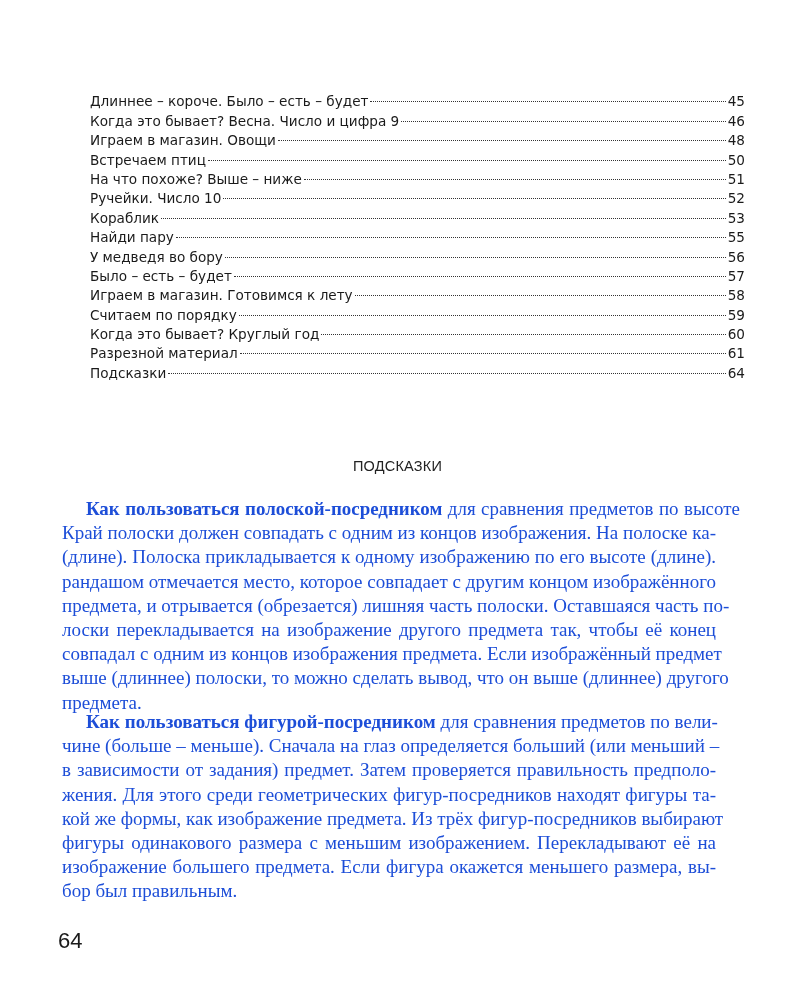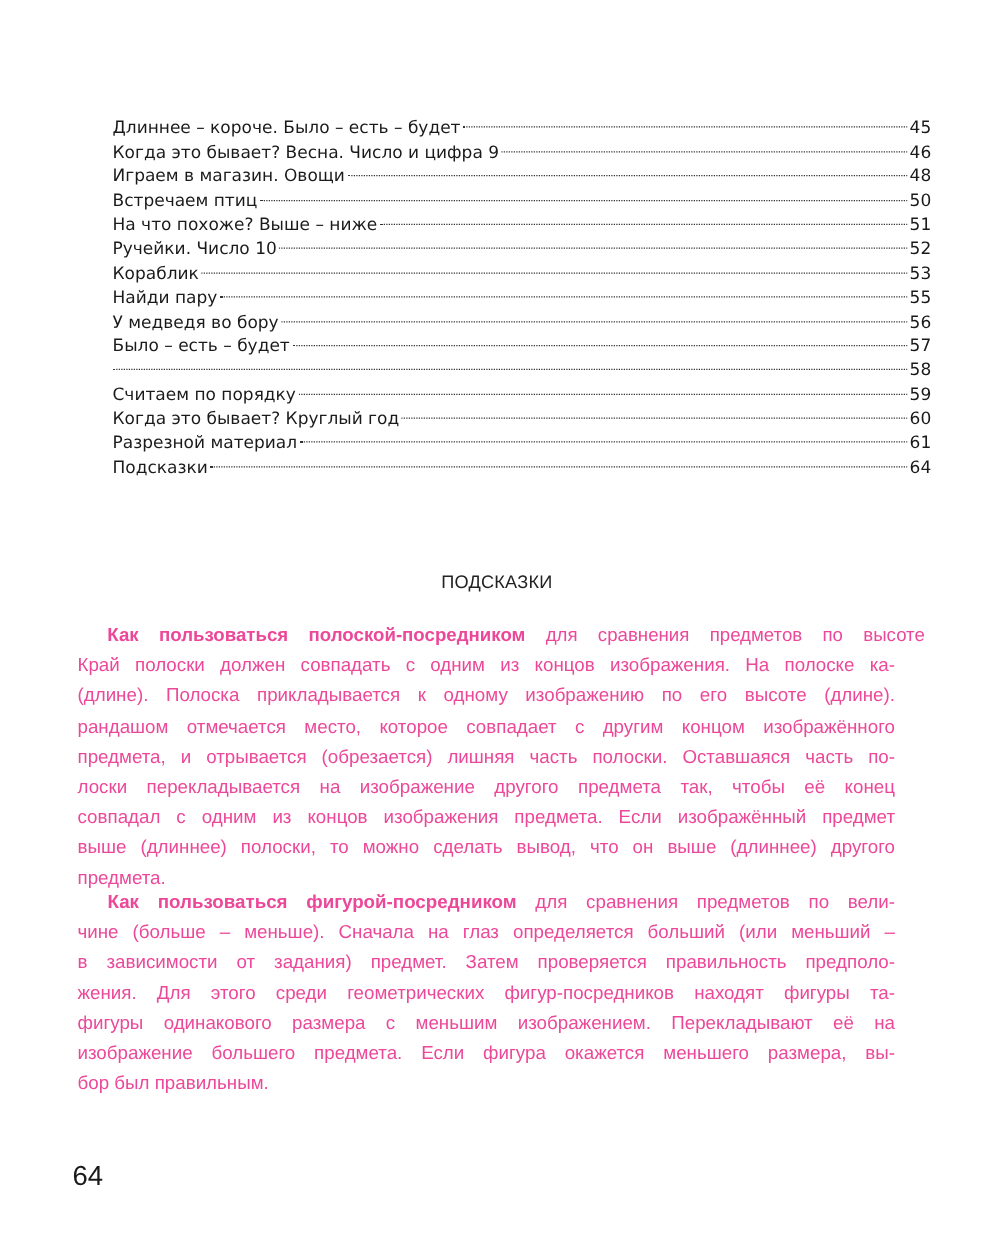--- a/index.html
+++ b/index.html
@@ -61,24 +61,24 @@
     text-align: center;
     font-family: "Liberation Sans", sans-serif;
     font-size: 14.5px;
     letter-spacing: 0.2px;
     color: #222;
   }
   .para {
     position: absolute;
     left: 62px;
     width: 654px;
-    font-family: Liberation Sans, sans-serif;
-    font-size: 15px;
+    font-family: Liberation Serif, serif;
+    font-size: 19px;
     line-height: 24.2px;
-    color: #ec4899;
+    color: #1d4ed8;
   }
   .para .line {
     display: block;
     text-align: justify;
     text-align-last: justify;
     white-space: nowrap;
     height: 24.2px;
     transform-origin: left center;
   }
   .para .line.last {
@@ -149,20 +149,21 @@
     <span class="toc-title">У медведя во бору</span>
     <span class="toc-leader"></span>
     <span class="toc-page">56</span>
   </div>
   <div class="toc-row">
     <span class="toc-title">Было – есть – будет</span>
     <span class="toc-leader"></span>
     <span class="toc-page">57</span>
   </div>
   <div class="toc-row">
+    <span class="toc-title">Играем в магазин. Готовимся к лету</span>
     <span class="toc-leader"></span>
     <span class="toc-page">58</span>
   </div>
   <div class="toc-row">
     <span class="toc-title">Считаем по порядку</span>
     <span class="toc-leader"></span>
     <span class="toc-page">59</span>
   </div>
   <div class="toc-row">
     <span class="toc-title">Когда это бывает? Круглый год</span>
@@ -193,18 +194,19 @@
   <span class="line">совпадал с одним из концов изображения предмета. Если изображённый предмет</span>
   <span class="line">выше (длиннее) полоски, то можно сделать вывод, что он выше (длиннее) другого</span>
   <span class="line last">предмета.</span>
 </div>
 
 <div class="para" id="para2">
   <span class="line first"><b>Как пользоваться фигурой-посредником</b><span> для сравнения предметов по вели-</span></span>
   <span class="line">чине (больше – меньше). Сначала на глаз определяется больший (или меньший –</span>
   <span class="line">в зависимости от задания) предмет. Затем проверяется правильность предполо-</span>
   <span class="line">жения. Для этого среди геометрических фигур-посредников находят фигуры та-</span>
+  <span class="line">кой же формы, как изображение предмета. Из трёх фигур-посредников выбирают</span>
   <span class="line">фигуры одинакового размера с меньшим изображением. Перекладывают её на</span>
   <span class="line">изображение большего предмета. Если фигура окажется меньшего размера, вы-</span>
   <span class="line last">бор был правильным.</span>
 </div>
 
 <div class="page-number">64</div>
 
 </body></html>

